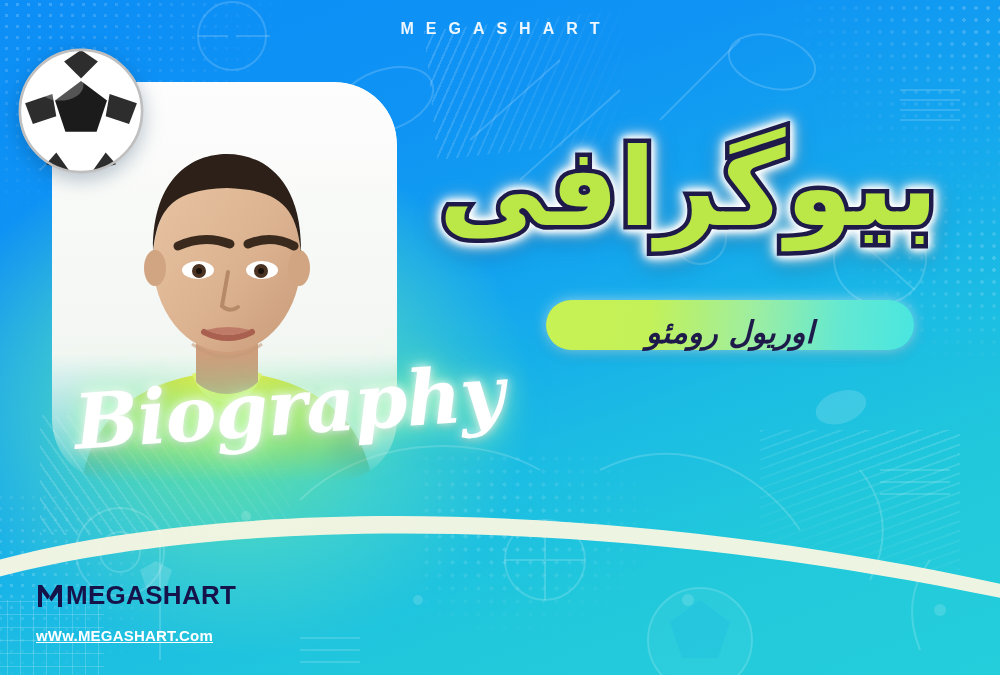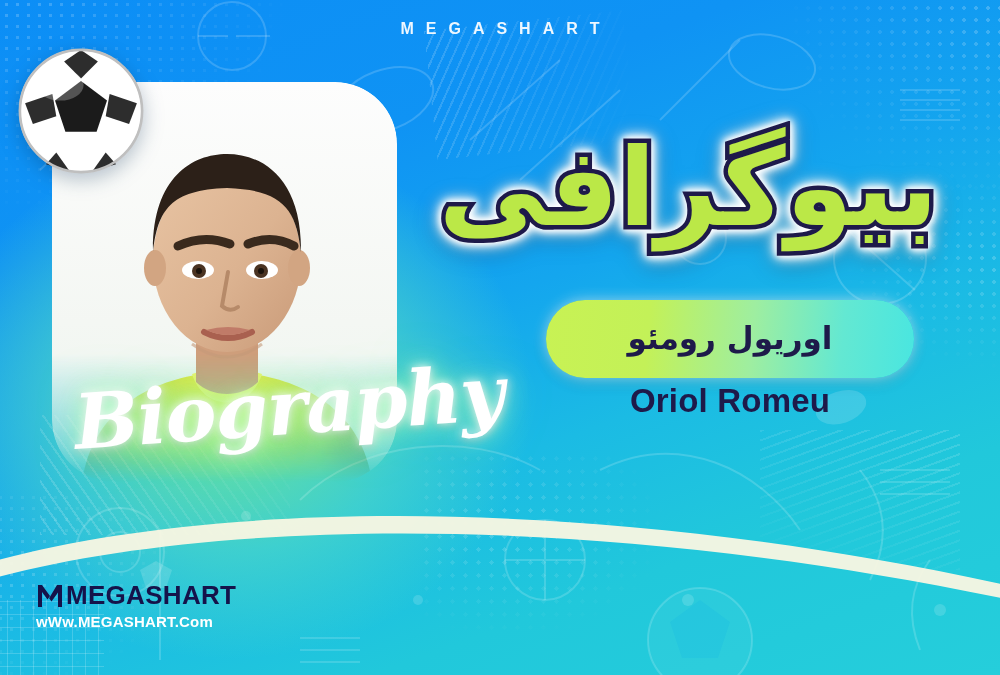--- a/index.html
+++ b/index.html
@@ -144,25 +144,25 @@
     -webkit-text-stroke:9px #1e1a4a;
     paint-order:stroke fill;
     filter:
       drop-shadow(0 0 3px #fff) drop-shadow(0 0 4px #fff)
       drop-shadow(0 0 7px rgba(255,255,255,.9))
       drop-shadow(0 5px 9px rgba(0,40,70,.32));
   }
 
   
   .name-pill{
-    position:absolute; left:546px; top:300px; width:368px; height:78px;
+    position:absolute; left:546px; top:300px; width:368px; height:50px;
     border-radius:40px;
     background:linear-gradient(95deg,#c8f254 0%, #c3f158 28%, #9eeea0 56%, #63e8d2 80%, #49e6e0 100%);
     box-shadow:0 0 14px rgba(255,255,255,.55), 0 5px 14px rgba(0,60,80,.18);
-    display:flex; align-items:center; justify-content:center;
+    display:flex; align-items:flex-end; justify-content:center;font-style:italic;
   }
   .name-fa{
     direction:rtl;
     font-family:"DejaVu Sans", sans-serif;
     font-weight:700;
     font-size:31px;
     color:#1e1a4a;
     letter-spacing:.5px;
     margin-top:-3px;
   }
@@ -176,22 +176,22 @@
   }
 
   
   .footer-logo{ position:absolute; left:36px; top:580px; }
   .logo-row{ display:flex; align-items:center; gap:2px; }
   .logo-mark{ width:28px; height:26px; display:block; }
   .logo-word{
     font-size:26px; font-weight:700; color:#15134a; letter-spacing:.3px;
   }
   .logo-url{
-    margin-top:2px;
-    font-size:15px; font-weight:700; color:#ffffff; letter-spacing:.2px;
+    margin-top:16px;
+    font-size:15px; font-weight:700; color:#ffffff; letter-spacing:.2px;text-decoration:underline;
   }
 </style>
 </head>
 <body>
 
 <div id="card">
 
   <div class="pat">
     <div class="dots-tl"></div>
     <div class="dots-tr"></div>
@@ -327,21 +327,20 @@
     <ellipse cx="34" cy="30" rx="18" ry="12" fill="#fff" opacity=".25"></ellipse>
   </svg>
 
   <div class="biography">Biography</div>
 
   <div class="fa-title">بیوگرافی</div>
 
   <div class="name-pill">
     <span class="name-fa">اوریول رومئو</span>
   </div>
-  <div class="name-en">Oriol Romeu</div>
 
   <div class="footer-logo">
     <div class="logo-row">
       <svg class="logo-mark" viewBox="0 0 28 26">
         <path d="M2 24 V2 h4 l8 11 -2.5 3.4 L6 9 v15 z" fill="#15134a"></path>
         <path d="M26 2 v22 h-4 V9.5 l-6.5 9 -2.4-3.3 L21 2 z" fill="#15134a"></path>
       </svg>
       <span class="logo-word">MEGASHART</span>
     </div>
     <div class="logo-url">wWw.MEGASHART.Com</div>

